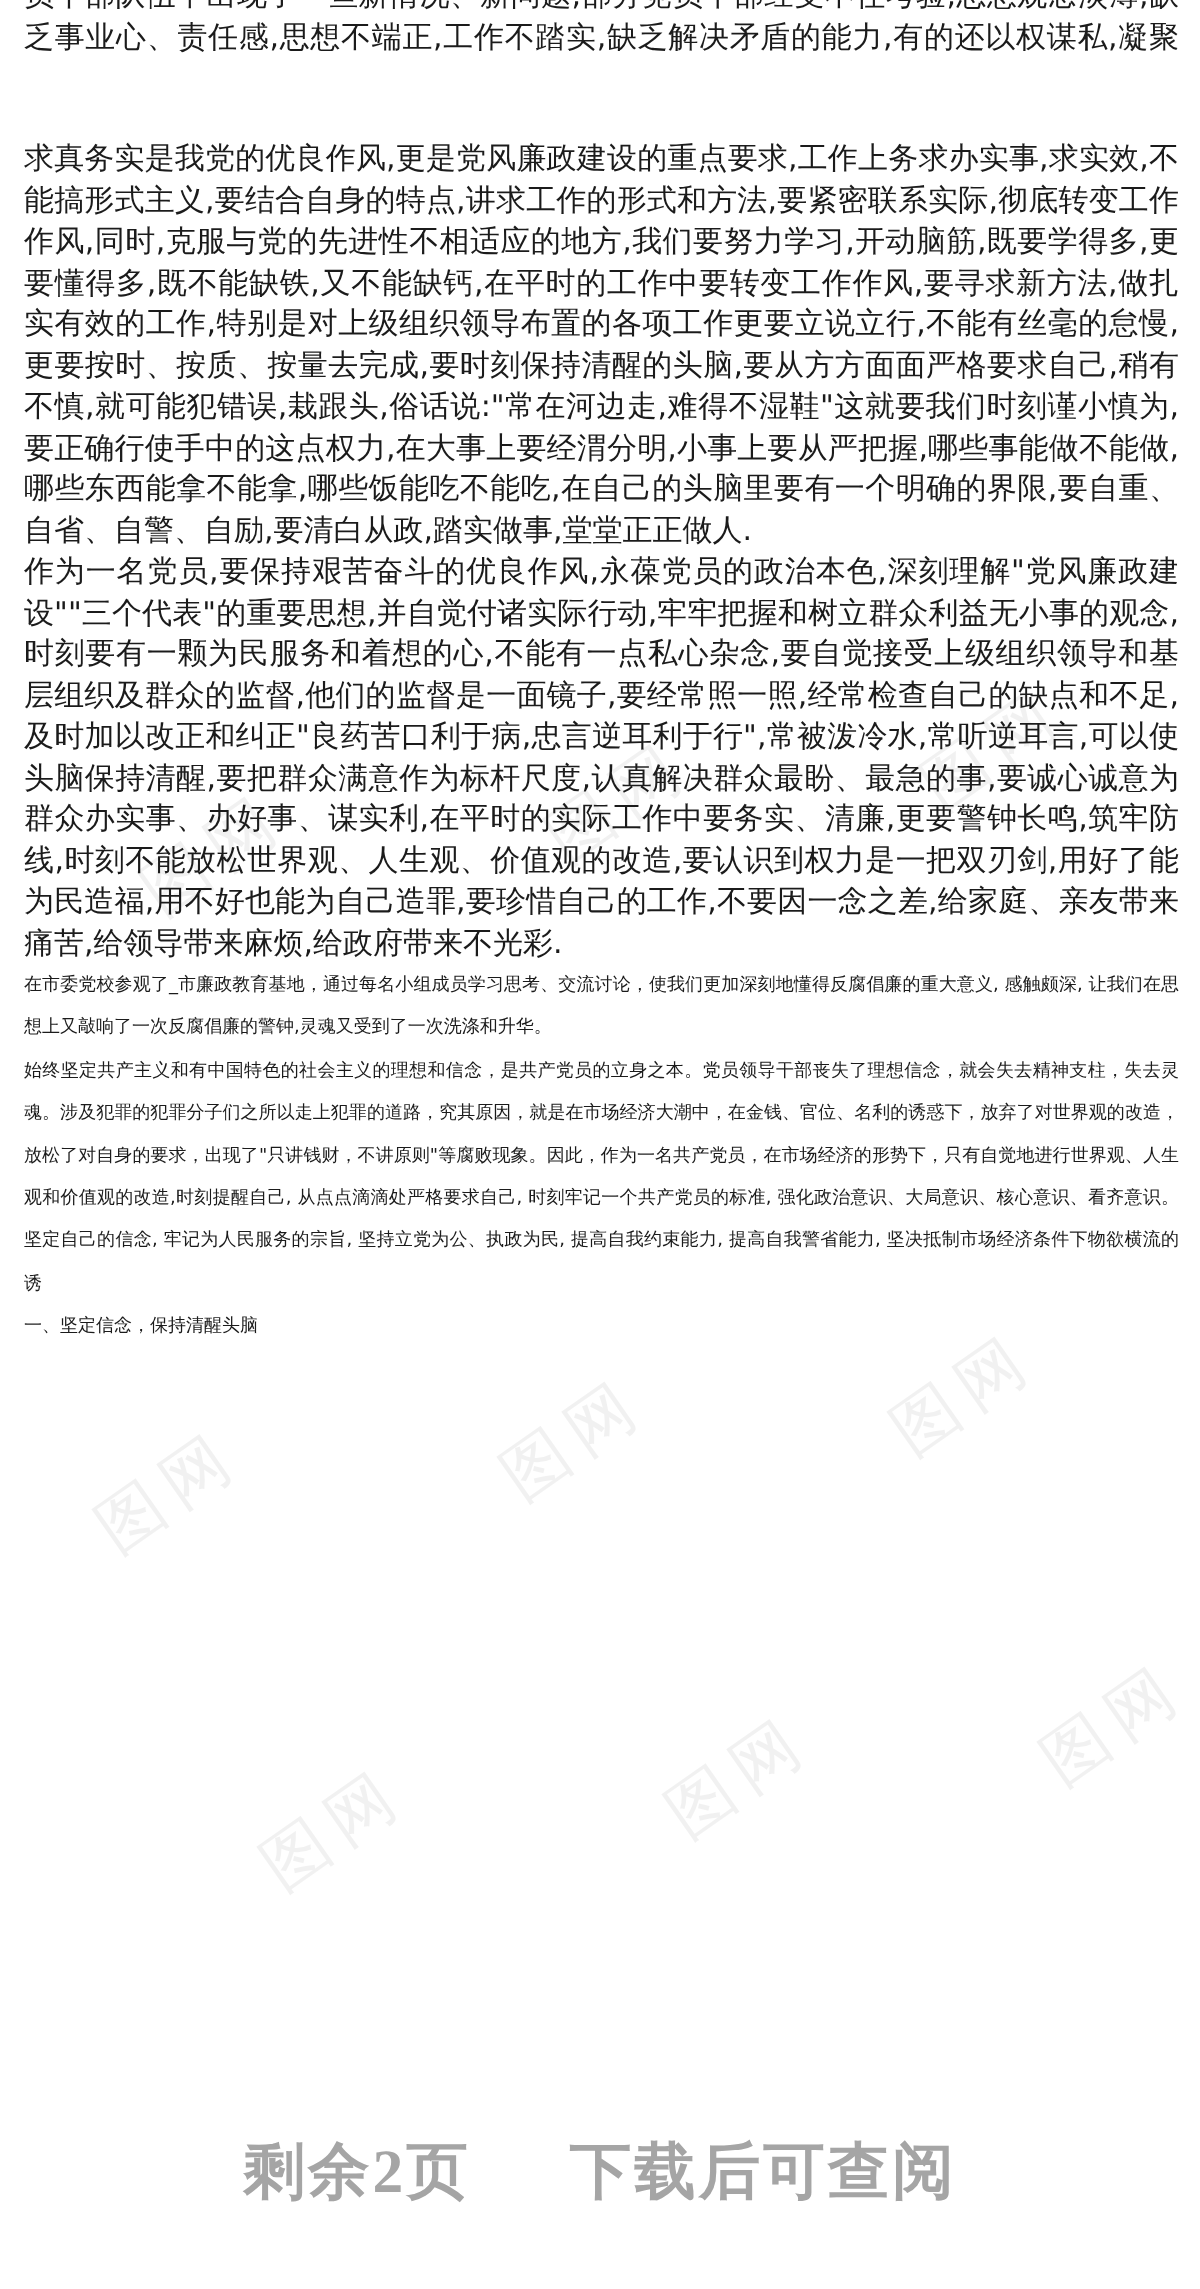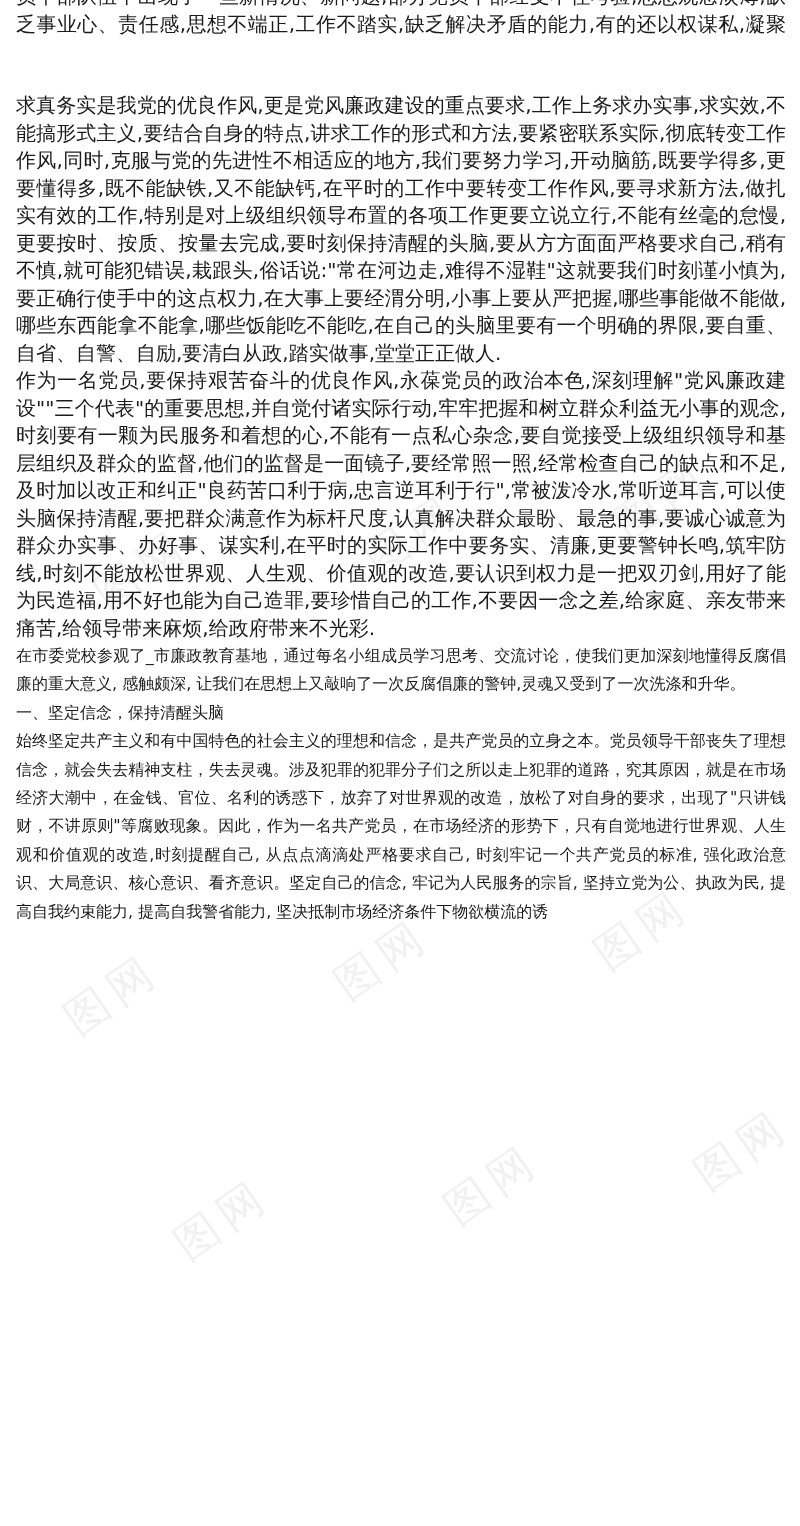--- a/index.html
+++ b/index.html
@@ -15,21 +15,21 @@
     font-size:44px; letter-spacing:8px; white-space:nowrap;
     transform:rotate(-35deg);
   }
   
   .content {
     position:absolute; left:16px; right:14px; top:0;
     color:#1b1b1b;
   }
   .content p { margin:0; text-align:justify; }
   .part1 p { font-size:20px; line-height:27.5px; }
-  .part2 p { font-size:16px; line-height:28.4px; }
+  .part2 p { font-size:12px; line-height:28.4px; }
   .frag-wrap { height:38px; overflow:hidden; }
   .frag-wrap p { margin-top:-17px; }
   .page-gap { height:54px; }
   .mt8 { margin-top:8px !important; }
   .mt6 { margin-top:6px !important; }
   
   .footer {
     position:absolute; left:0; top:1420px; width:100%;
     text-align:center; color:#a5a5a5;
     font-family:"Liberation Serif","DejaVu Serif",serif;
@@ -64,20 +64,23 @@
       </div>
 
       <div class="page-gap"></div>
 
       <p>求真务实是我党的优良作风,更是党风廉政建设的重点要求,工作上务求办实事,求实效,不能搞形式主义,要结合自身的特点,讲求工作的形式和方法,要紧密联系实际,彻底转变工作作风,同时,克服与党的先进性不相适应的地方,我们要努力学习,开动脑筋,既要学得多,更要懂得多,既不能缺铁,又不能缺钙,在平时的工作中要转变工作作风,要寻求新方法,做扎实有效的工作,特别是对上级组织领导布置的各项工作更要立说立行,不能有丝毫的怠慢,更要按时、按质、按量去完成,要时刻保持清醒的头脑,要从方方面面严格要求自己,稍有不慎,就可能犯错误,栽跟头,俗话说:"常在河边走,难得不湿鞋"这就要我们时刻谨小慎为,要正确行使手中的这点权力,在大事上要经渭分明,小事上要从严把握,哪些事能做不能做,哪些东西能拿不能拿,哪些饭能吃不能吃,在自己的头脑里要有一个明确的界限,要自重、自省、自警、自励,要清白从政,踏实做事,堂堂正正做人.</p>
       <p>作为一名党员,要保持艰苦奋斗的优良作风,永葆党员的政治本色,深刻理解"党风廉政建设""三个代表"的重要思想,并自觉付诸实际行动,牢牢把握和树立群众利益无小事的观念,时刻要有一颗为民服务和着想的心,不能有一点私心杂念,要自觉接受上级组织领导和基层组织及群众的监督,他们的监督是一面镜子,要经常照一照,经常检查自己的缺点和不足,及时加以改正和纠正"良药苦口利于病,忠言逆耳利于行",常被泼冷水,常听逆耳言,可以使头脑保持清醒,要把群众满意作为标杆尺度,认真解决群众最盼、最急的事,要诚心诚意为群众办实事、办好事、谋实利,在平时的实际工作中要务实、清廉,更要警钟长鸣,筑牢防线,时刻不能放松世界观、人生观、价值观的改造,要认识到权力是一把双刃剑,用好了能为民造福,用不好也能为自己造罪,要珍惜自己的工作,不要因一念之差,给家庭、亲友带来痛苦,给领导带来麻烦,给政府带来不光彩.</p>
     </div>
 
     <div class="part2">
       <p>在市委党校参观了_市廉政教育基地，通过每名小组成员学习思考、交流讨论，使我们更加深刻地懂得反腐倡廉的重大意义, 感触颇深, 让我们在思想上又敲响了一次反腐倡廉的警钟,灵魂又受到了一次洗涤和升华。</p>
+      <p>始终坚定共产主义和有中国特色的社会主义的理想和信念，是共产党员的立身之本。党员领导干部丧失了理想信念，就会失去精神支柱，失去灵魂。涉及犯罪的犯罪分子们之所以走上犯罪的道路，究其原因，就是在市场经济大潮中，在金钱、官位、名利的诱惑下，放弃了对世界观的改造，放松了对自身的要求，出现了"只讲钱财，不讲原则"等腐败现象。因此，作为一名共产党员，在市场经济的形势下，只有自觉地进行世界观、人生观和价值观的改造,时刻提醒自己, 从点点滴滴处严格要求自己, 时刻牢记一个共产党员的标准, 强化政治意识、大局意识、核心意识、看齐意识。坚定自己的信念, 牢记为人民服务的宗旨, 坚持立党为公、执政为民, 提高自我约束能力, 提高自我警省能力, 坚决抵制市场经济条件下物欲横流的诱</p>
       <p>一、坚定信念，保持清醒头脑</p>
-      <p>始终坚定共产主义和有中国特色的社会主义的理想和信念，是共产党员的立身之本。党员领导干部丧失了理想信念，就会失去精神支柱，失去灵魂。涉及犯罪的犯罪分子们之所以走上犯罪的道路，究其原因，就是在市场经济大潮中，在金钱、官位、名利的诱惑下，放弃了对世界观的改造，放松了对自身的要求，出现了"只讲钱财，不讲原则"等腐败现象。因此，作为一名共产党员，在市场经济的形势下，只有自觉地进行世界观、人生观和价值观的改造,时刻提醒自己, 从点点滴滴处严格要求自己, 时刻牢记一个共产党员的标准, 强化政治意识、大局意识、核心意识、看齐意识。坚定自己的信念, 牢记为人民服务的宗旨, 坚持立党为公、执政为民, 提高自我约束能力, 提高自我警省能力, 坚决抵制市场经济条件下物欲横流的诱</p>
     </div>
 
   </div>
 
+  <div class="footer">
+    <span>剩余2页</span><span class="gap"></span><span>下载后可查阅</span>
+  </div>
 
 </div>
 
 </body></html>

